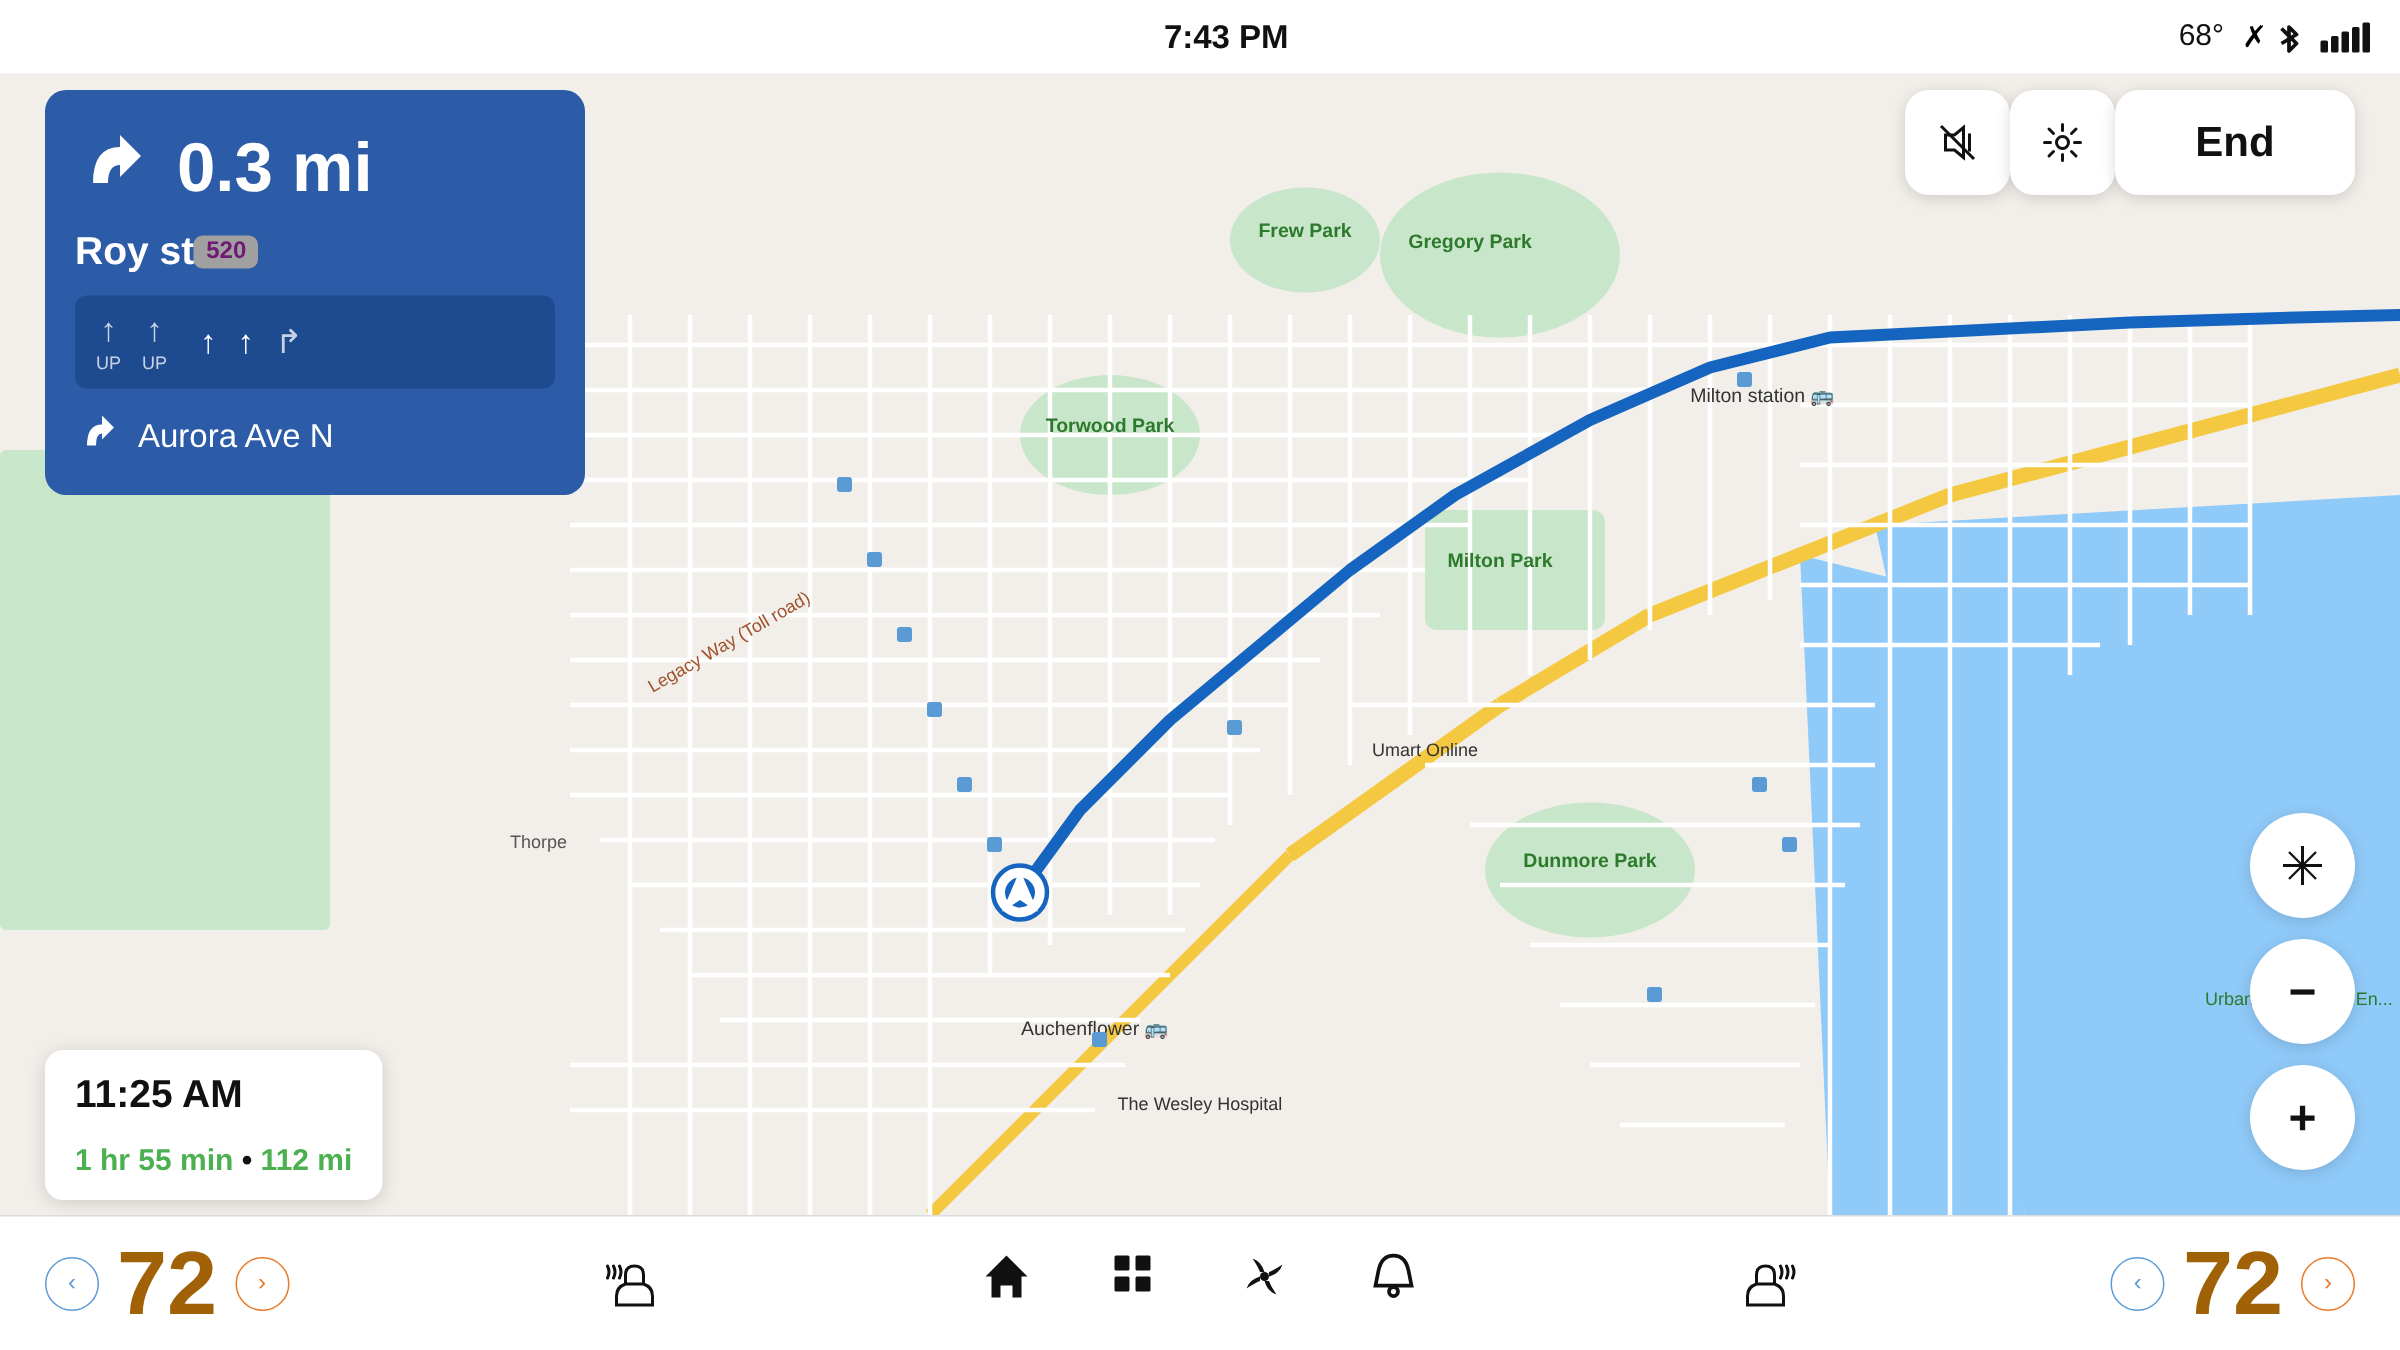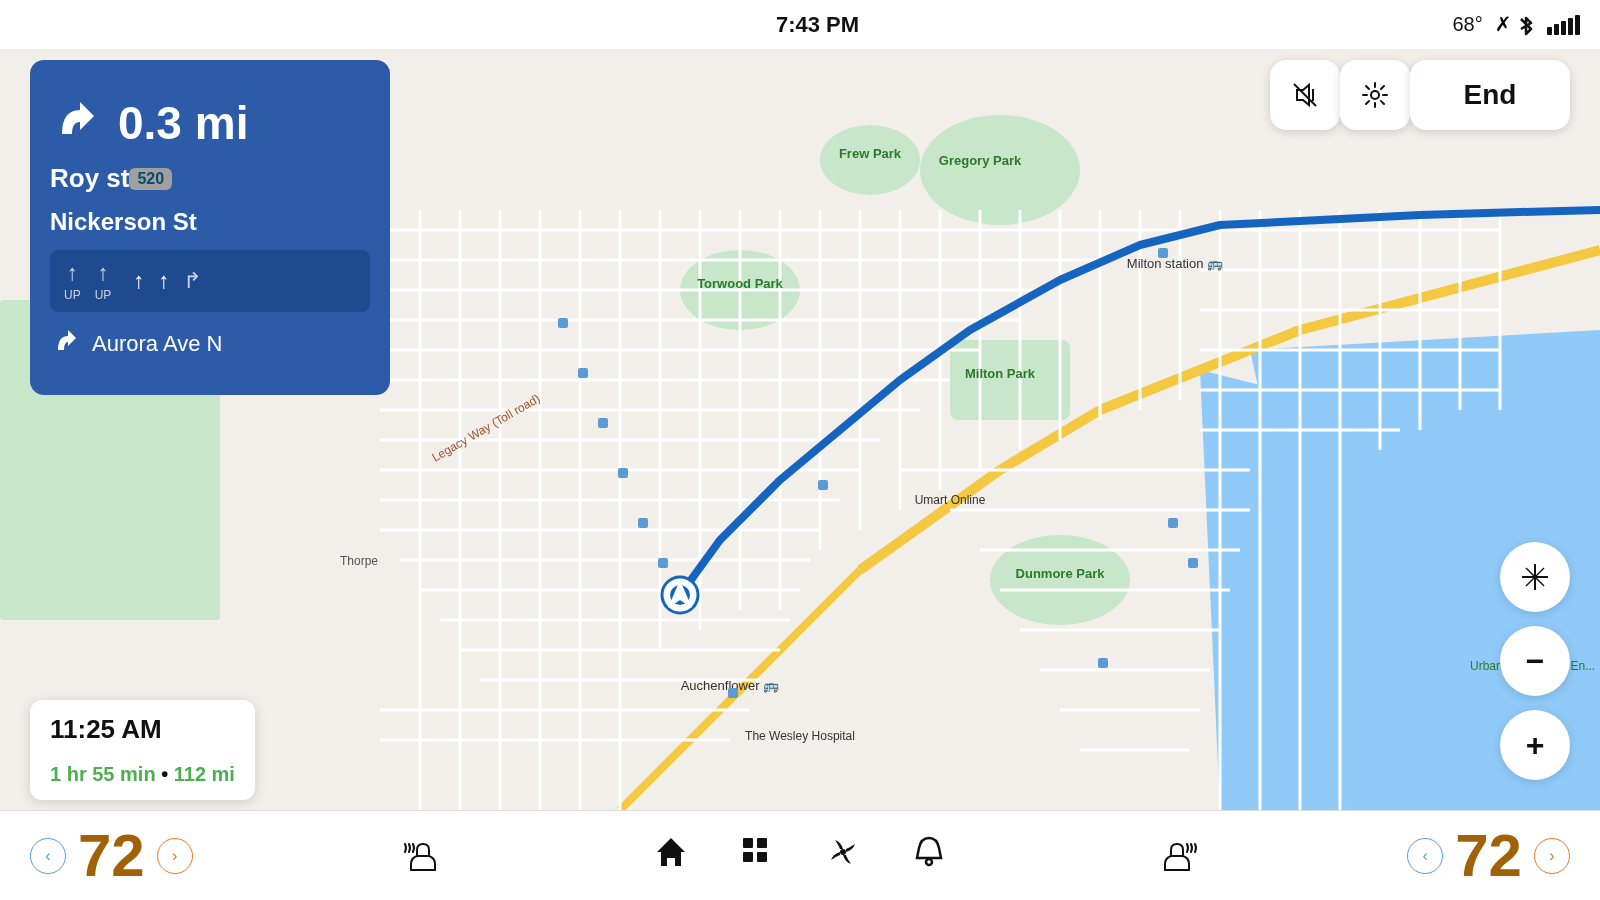--- a/index.html
+++ b/index.html
@@ -23,37 +23,37 @@
       background: #e8e8e8; overflow: hidden;
     }
 
     
     #map-svg { width: 100%; height: 100%; }
 
     
     #nav-card {
       position: absolute; top: 60px; left: 30px;
       background: #2c5ba8; border-radius: 14px;
-      padding: 32px 20px; width: 360px;
+      padding: 20px 20px; width: 360px;
       color: white; z-index: 200;
     }
     #nav-distance-row {
       display: flex; align-items: center; gap: 14px; margin-bottom: 10px;
     }
     #nav-turn-arrow {
       font-size: 44px; line-height: 1;
     }
     #nav-distance { font-size: 46px; font-weight: 700; }
     #nav-street-row {
       display: flex; align-items: center; margin-bottom: 14px;
     }
     #nav-street-name { font-size: 26px; font-weight: 600; }
     #nav-route-badge {
       background: #a0a0a0; border-radius: 6px; padding: 2px 8px;
-      font-size: 16px; font-weight: 700; color: #0c4a6e;
+      font-size: 16px; font-weight: 700; color: #701a75;
     }
     #nav-lanes {
       background: #1e4a8f; border-radius: 8px; padding: 10px 14px;
       display: flex; align-items: center; gap: 14px; margin-bottom: 12px;
     }
     .lane-icon { font-size: 22px; color: rgba(255,255,255,0.75); text-align: center; }
     .lane-icon.active { color: #fff; }
     .lane-label { font-size: 12px; color: rgba(255,255,255,0.75); }
     .lane-col { display: flex; flex-direction: column; align-items: center; gap: 2px; }
     #nav-next-row {
@@ -289,21 +289,20 @@
       <svg width="54" height="54" viewBox="0 0 54 54">
         <path d="M12 42 Q12 18 30 18 L30 10 L44 24 L30 38 L30 30 Q22 30 22 42 Z" fill="white"></path>
       </svg>
     </div>
     <span id="nav-distance">0.3 mi</span>
   </div>
   <div id="nav-street-row">
     <span id="nav-street-name">Roy st</span>
     <span id="nav-route-badge">520</span>
   </div>
-  <div style="font-size:24px; font-weight:600; margin-bottom:14px;">Nickerson St</div>
   <div id="nav-lanes">
     <div class="lane-col">
       <div class="lane-icon">↑</div>
       <div class="lane-label">UP</div>
     </div>
     <div class="lane-col">
       <div class="lane-icon">↑</div>
       <div class="lane-label">UP</div>
     </div>
     <div class="lane-col" style="margin-left:8px;">

